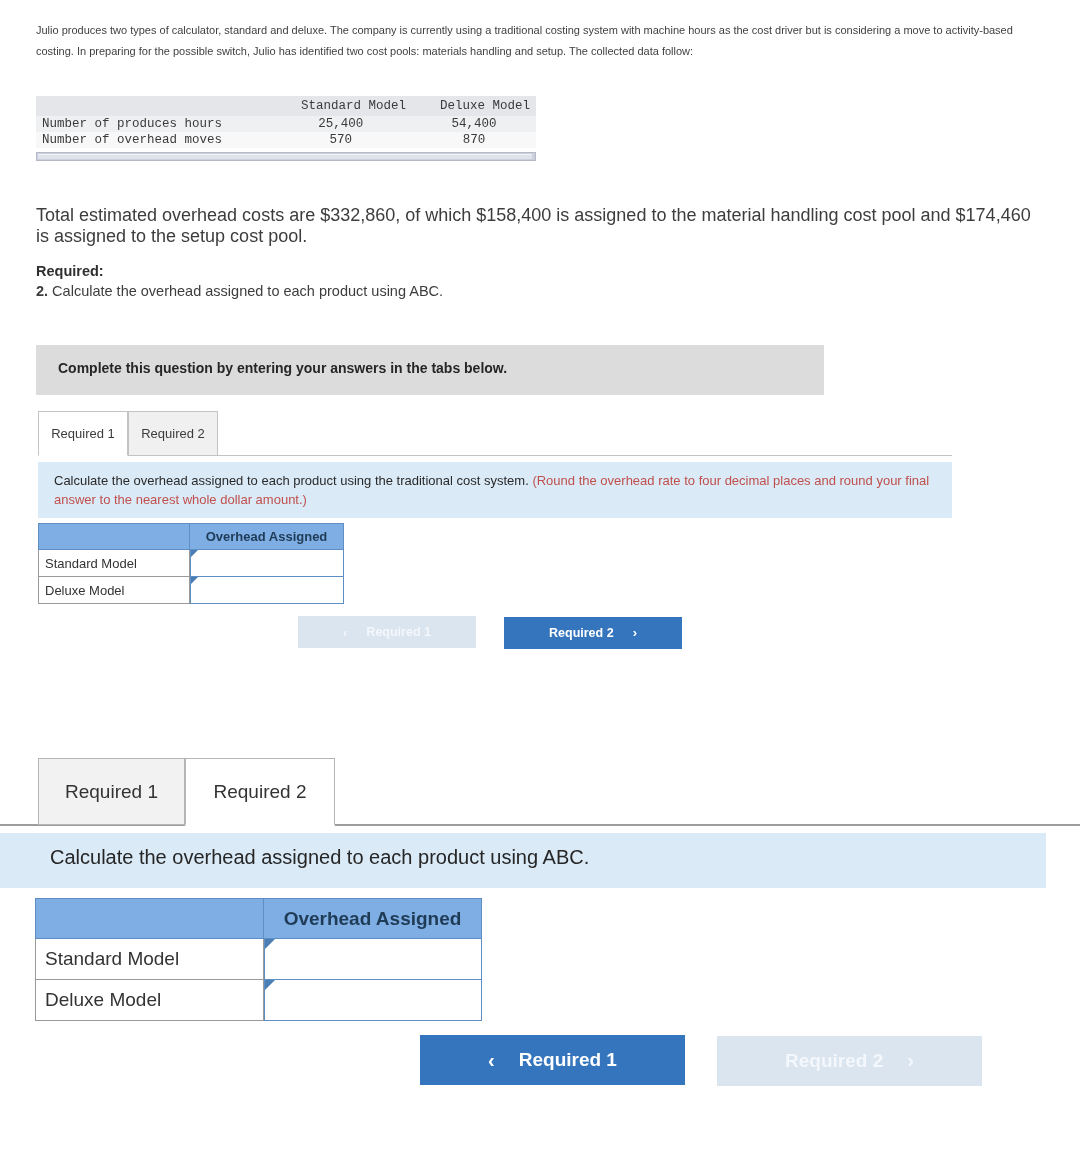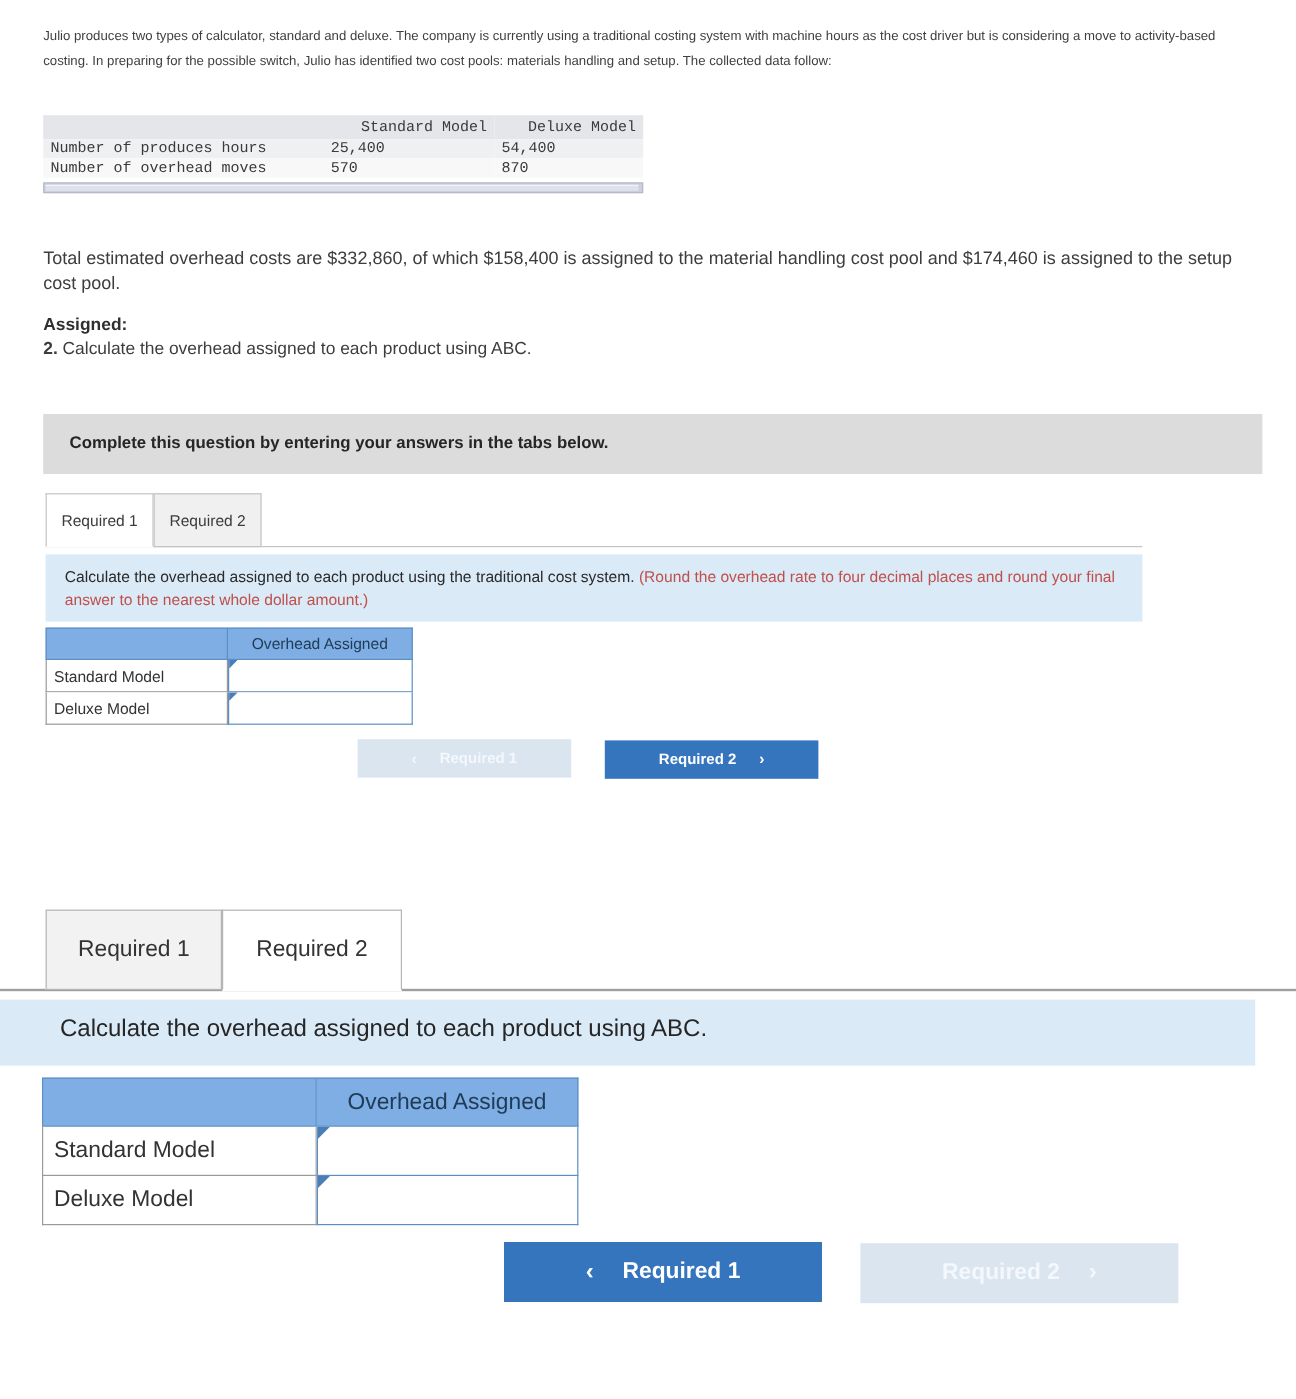--- a/index.html
+++ b/index.html
@@ -48,21 +48,21 @@
     white-space: nowrap;
   }
   table.data-table thead th {
     background: #e4e6ea;
     text-align: right;
     padding-top: 3px;
     padding-bottom: 3px;
   }
   table.data-table thead th.blank { background: #e4e6ea; }
   table.data-table tbody td.label { text-align: left; }
-  table.data-table tbody td.num { text-align: left; }
+  table.data-table tbody td.num { text-align: center; }
   table.data-table tbody tr.odd td { background: #eff0f2; }
   table.data-table tbody tr.even td { background: #f8f8f9; }
   .hscroll {
     margin-top: 4px;
     width: 500px;
     height: 9px;
     background: #ccd0dc;
     border: 1px solid #b6bac6;
     box-sizing: border-box;
     position: relative;
@@ -74,40 +74,40 @@
     background: #dfe2ea;
     border-top: 1px solid #f2f3f7;
   }
 
   
   .para2 {
     position: absolute;
     left: 36px;
     top: 205px;
     width: 1000px;
-    font-size: 15px;
+    font-size: 18px;
     line-height: 21px;
   }
   .required-block {
     position: absolute;
     left: 36px;
     top: 262px;
     width: 1000px;
     font-size: 14.5px;
     line-height: 19.5px;
   }
   .required-block .hdr { font-weight: bold; color: #2f2f2f; }
   .required-block .item b { font-weight: bold; }
 
   
   .gray-banner {
     position: absolute;
     left: 36px;
     top: 345px;
-    width: 1016px;
+    width: 788px;
     height: 50px;
     background: #dcdcdc;
     box-sizing: border-box;
   }
   .gray-banner span {
     position: absolute;
     left: 22px;
     top: 15px;
     font-size: 14px;
     font-weight: bold;
@@ -186,21 +186,21 @@
   table.ans td, table.ans th { padding: 0; }
   .ans .hdr-blank {
     background: #7eaee4;
     border: 1px solid #5d8fc4;
   }
   .ans .hdr-label {
     background: #7eaee4;
     border: 1px solid #5d8fc4;
     border-left: none;
     color: #1f3b56;
-    font-weight: normal;
+    font-weight: bold;
     text-align: center;
   }
   .ans .row-label {
     background: #ffffff;
     border: 1px solid #9a9a9a;
     border-top: none;
     color: #333;
     padding-left: 6px;
   }
   .ans .cell-input {
@@ -340,21 +340,21 @@
     </tbody>
   </table>
   <div class="hscroll">
     <div class="thumb"></div>
   </div>
 </div>
 
 <div class="para2">Total estimated overhead costs are $332,860, of which $158,400 is assigned to the material handling cost pool and $174,460 is assigned to the setup cost pool.</div>
 
 <div class="required-block">
-  <div class="hdr">Assigned:</div>
+  <div class="hdr">Required:</div>
   <div class="item"><b>2.</b><span> Calculate the overhead assigned to each product using ABC.</span></div>
 </div>
 
 <div class="gray-banner">
   <span>Complete this question by entering your answers in the tabs below.</span>
 </div>
 
 <div class="tabbar-line-1"></div>
 <div class="sec1-tabs">
   <div class="tab-s active" id="s1-tab1">Required 1</div>

